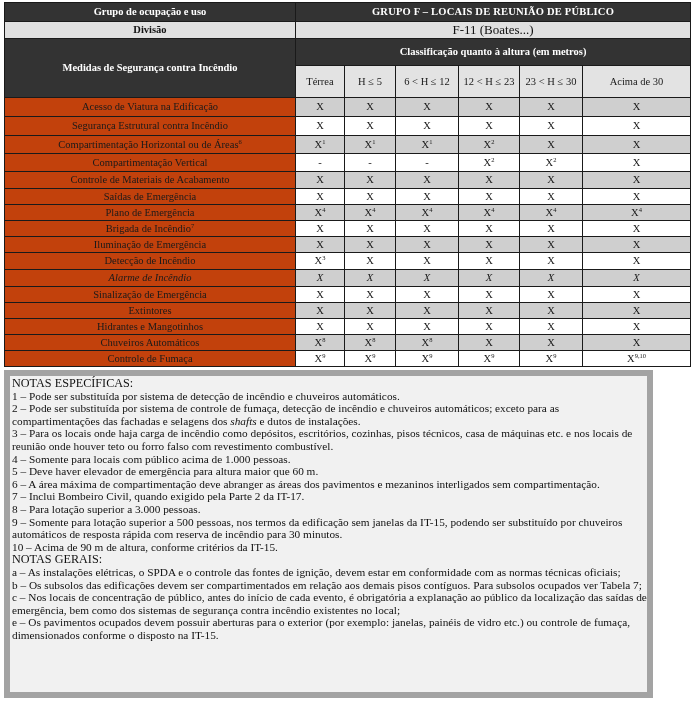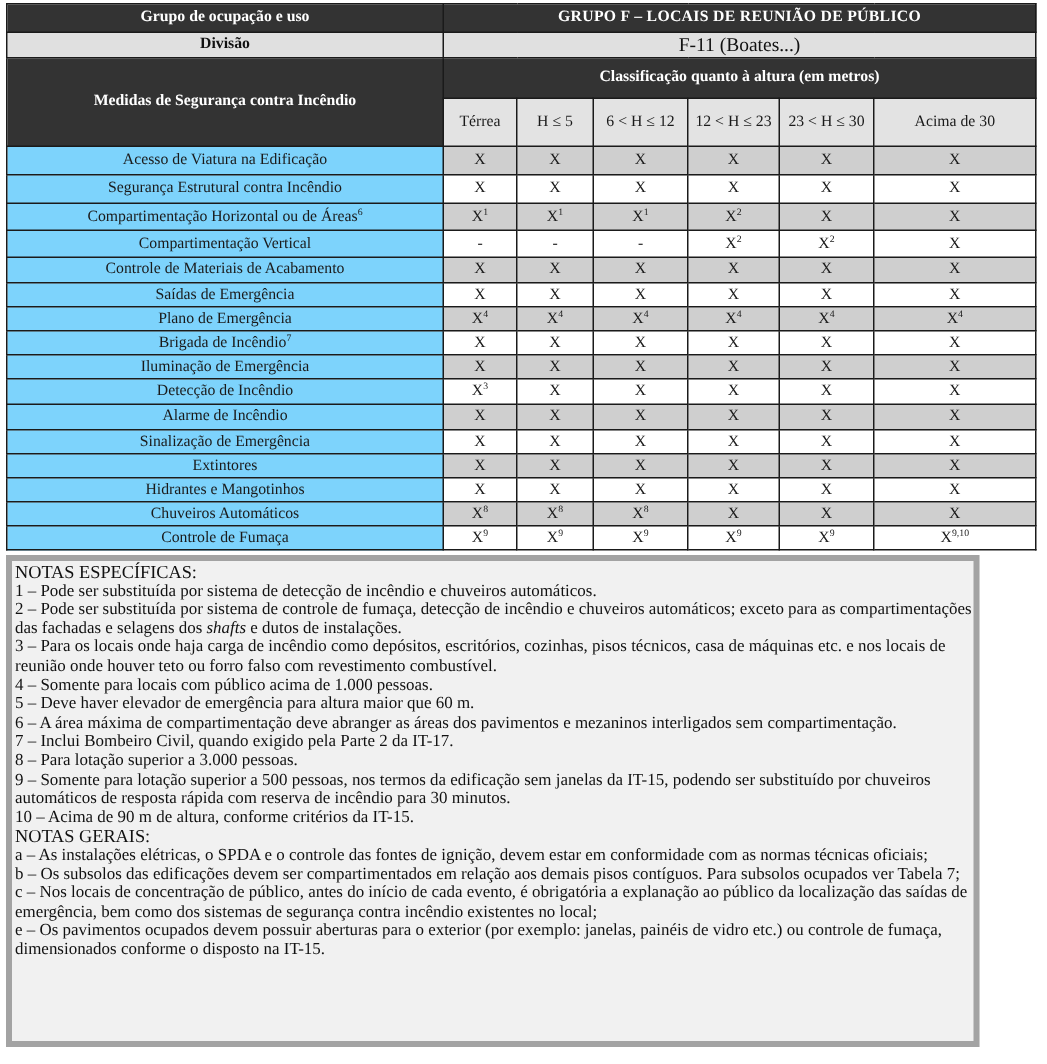--- a/index.html
+++ b/index.html
@@ -7,27 +7,27 @@
            font-family: "Liberation Serif", "DejaVu Serif", serif; color: #1a1a1a; }
     table.main { position: absolute; left: 4px; top: 2px; width: 686px;
                  border-collapse: collapse; table-layout: fixed; }
     table.main td { border: 1px solid #1a1a1a; text-align: center; vertical-align: middle;
                     padding: 0; font-size: 10.5px; line-height: 12px; }
     .hdr-dark { background: #333333; color: #ffffff; font-weight: bold; }
     .hdr-light { background: #e0e0e0; color: #111; font-weight: bold; }
     .hdr-title { font-size: 13px; letter-spacing: 0.2px; }
     .hdr-sub { font-size: 11.5px; }
     .col-hdr { background: #e3e3e3; font-size: 10px; }
-    .label-cell { background: #7dd3fc; font-size: 10.5px; }
+    .label-cell { background: #c2410c; font-size: 10.5px; }
     tr.shaded td.val { background: #cfcfcf; }
     tr.plain td.val { background: #ffffff; }
     td.val { font-size: 10.5px; }
     sup { font-size: 6.5px; line-height: 0; vertical-align: 4px; }
     .notes { position: absolute; left: 4px; top: 370px; width: 649px; height: 328px;
-             border: 4px solid #a3a3a3; background: #f1f1f1; box-sizing: border-box;
+             border: 6px solid #a3a3a3; background: #f1f1f1; box-sizing: border-box;
              padding: 1px 0 0 2px; font-size: 11.3px; line-height: 12.6px; color: #111; }
     .notes .head { font-weight: normal; font-size: 12.2px; }
     .notes p { margin: 0; }
     .notes i { font-style: italic; }
   </style>
 </head>
 <body>
 
 <table class="main">
   <colgroup>
@@ -143,21 +143,21 @@
       </tr>
       <tr class="plain" style="height: 17px;">
         <td class="label-cell"><span>Detecção de Incêndio</span></td>
         <td class="val"><span>X</span><sup>3</sup></td>
         <td class="val"><span>X</span></td>
         <td class="val"><span>X</span></td>
         <td class="val"><span>X</span></td>
         <td class="val"><span>X</span></td>
         <td class="val"><span>X</span></td>
       </tr>
-      <tr class="shaded" style="height: 17px;">
+      <tr class="shaded" style="height: 17px; font-style: italic;">
         <td class="label-cell"><span>Alarme de Incêndio</span></td>
         <td class="val"><span>X</span></td>
         <td class="val"><span>X</span></td>
         <td class="val"><span>X</span></td>
         <td class="val"><span>X</span></td>
         <td class="val"><span>X</span></td>
         <td class="val"><span>X</span></td>
       </tr>
       <tr class="plain" style="height: 16px;">
         <td class="label-cell"><span>Sinalização de Emergência</span></td>

